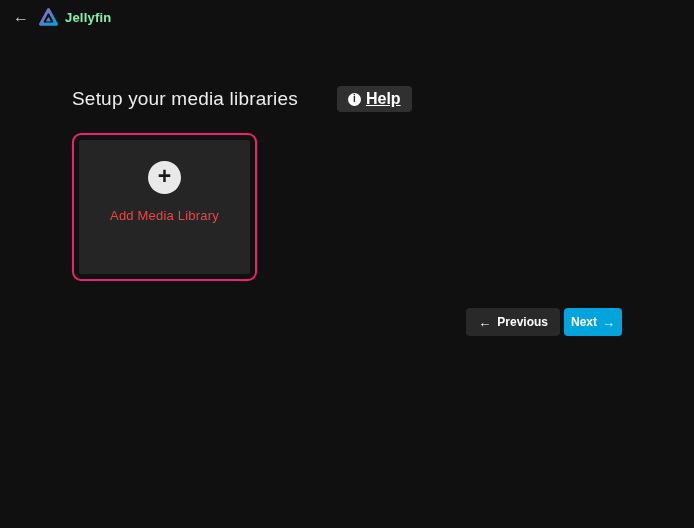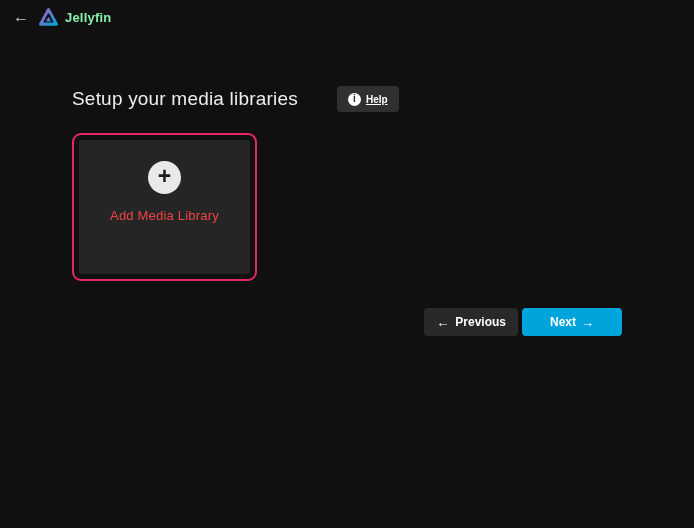--- a/index.html
+++ b/index.html
@@ -63,21 +63,21 @@
   .info-icon {
     width: 13px; height: 13px;
     border-radius: 50%;
     background: #ffffff;
     color: #2a2a2a;
     font-size: 10px;
     font-weight: bold;
     display: flex; align-items: center; justify-content: center;
     line-height: 1;
   }
-  .help-label { font-size: 10px; font-weight: bold; text-decoration: underline; }
+  .help-label { font-size: 16px; font-weight: bold; text-decoration: underline; }
   
   .library-card {
     margin: 28px 0 0 7px;
     width: 171px; height: 134px;
     background: #252525;
     border: none;
     border-radius: 2px;
     outline: 2px solid #e8246c;
     outline-offset: 5px;
     display: flex;
@@ -118,21 +118,21 @@
     font-family: "Liberation Sans", sans-serif;
     font-weight: bold;
     font-size: 12px;
     display: inline-flex;
     align-items: center;
     gap: 6px;
     padding: 0 12px;
     cursor: pointer;
   }
   .previous-button { background: #292929; }
-  .next-button { background: #00a4dc; padding: 0 28px; gap: 5px; }
+  .next-button { background: #00a4dc; padding: 0 7px; gap: 5px; }
   .btn-arrow { font-size: 13px; line-height: 1; }
 </style>
 </head>
 <body>
 
 <div class="top-bar">
   <button class="back-button">
     <span>←</span>
   </button>
   <svg class="logo-svg" viewBox="0 0 100 100" aria-hidden="true">

